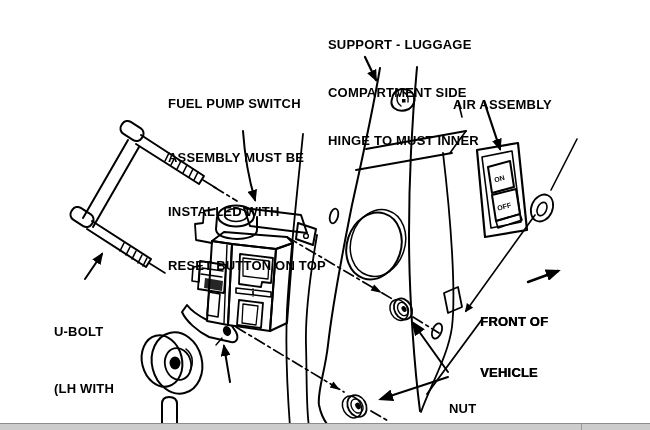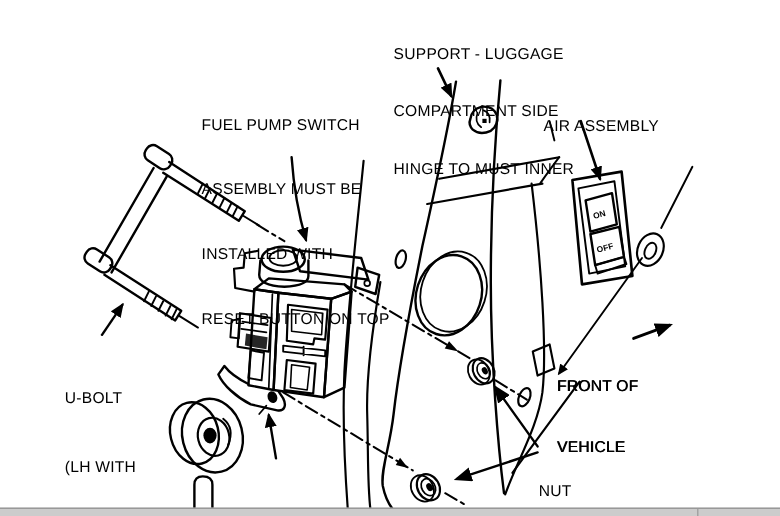--- a/index.html
+++ b/index.html
@@ -1,19 +1,19 @@
 <!DOCTYPE html>
 <html><head>
 <meta charset="utf-8">
 <style>
   html,body{margin:0;padding:0;background:#fff;}
   #stage{position:relative;width:650px;height:430px;background:#fff;overflow:hidden;
          font-family:"Liberation Sans",sans-serif;}
   #art{position:absolute;left:0;top:0;}
-  .lbl{position:absolute;color:#000;font-weight:normal;font-size:13px;line-height:16px;
+  .lbl{position:absolute;color:#000;font-weight:bold;font-size:13px;line-height:16px;
        letter-spacing:.2px;white-space:pre;}
   .lbl.lh17{line-height:17px}.lbl.lh18{line-height:18px}.lbl.lh19{line-height:19px}
   .xbold{text-shadow:.5px 0 0 #000;}
   #footerbar{position:absolute;left:0;top:423px;width:650px;height:7px;
              border-top:1px solid #8c8c8c;}
   #footerbar .notch{position:absolute;left:581px;top:0;width:1px;height:7px;background:#9a9a9a;}
   svg{display:block}
   svg *{vector-effect:non-scaling-stroke}
   .ink{stroke:#000;fill:none;stroke-linecap:round;stroke-linejoin:round;}
   text.tiny{font-family:"Liberation Sans",sans-serif;font-weight:bold;font-size:7px;fill:#000;}
@@ -179,21 +179,21 @@
   </div>
 
   <div class="lbl lh19" style="left: 54px; top: 284px; color: rgb(0, 0, 0);">
     <div>U-BOLT</div>
     <div>(LH WITH</div>
     
     
     
   </div>
 
-  <div class="lbl lh17 xbold" style="left: 464px; top: 279px; color: rgb(0, 0, 0);">
+  <div class="lbl lh17 xbold" style="left: 480px; top: 279px; color: rgb(0, 0, 0);">
     <div>FRONT OF</div>
     <div>VEHICLE</div>
   </div>
 
   <div class="lbl lh18" style="left: 449px; top: 364px; color: rgb(0, 0, 0);">
     <div>NUT</div>
     
   </div>
 
   <div class="lbl lh19" style="left: 203px; top: 385px; color: rgb(0, 0, 0);">

